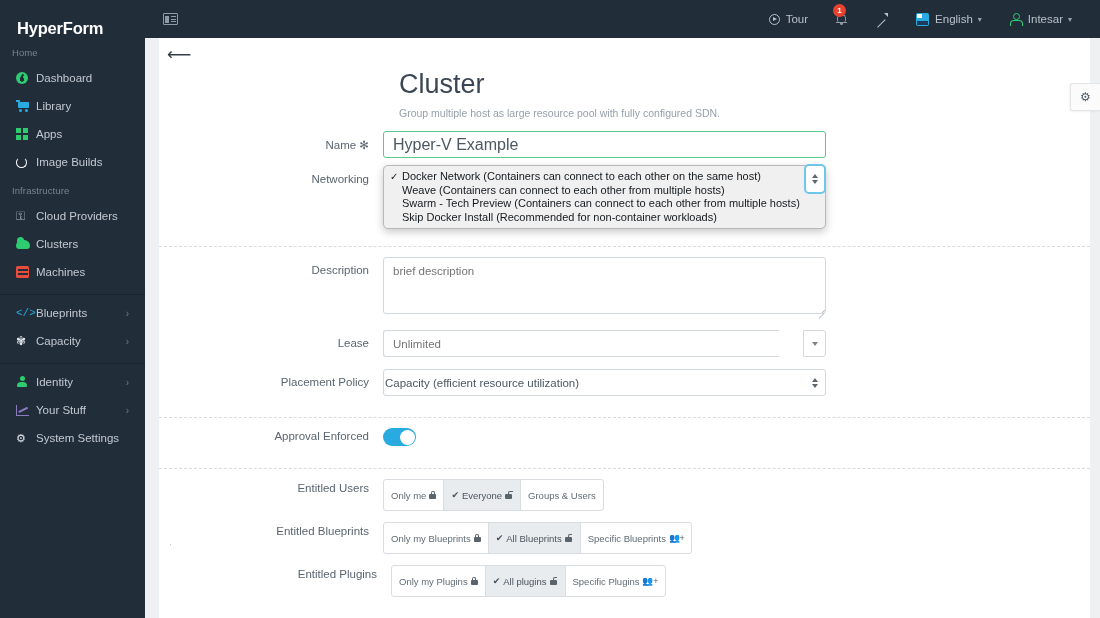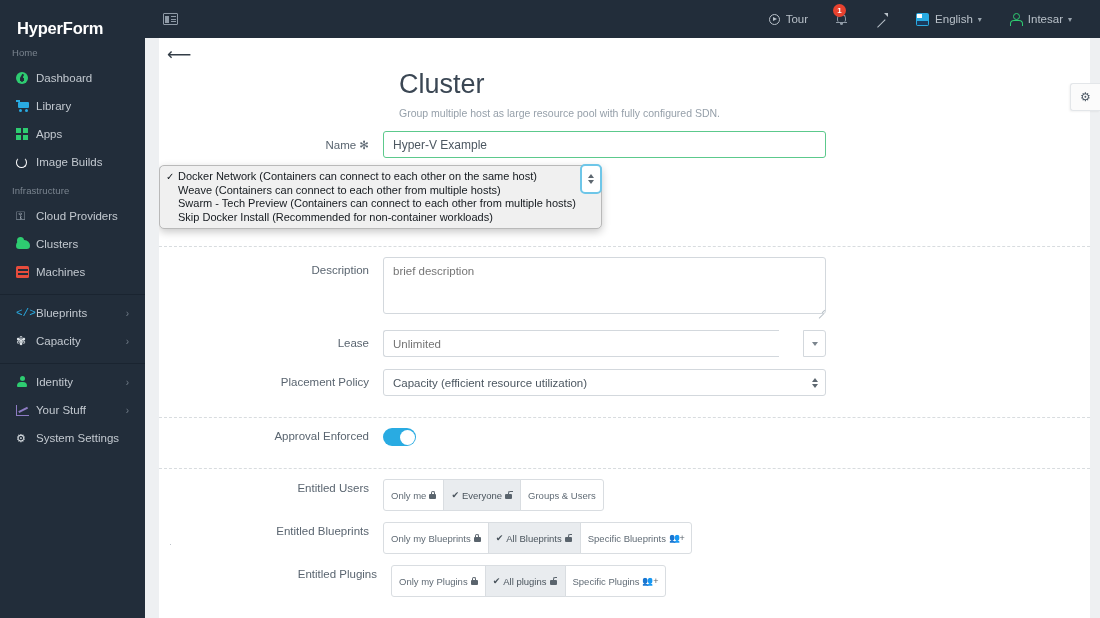--- a/index.html
+++ b/index.html
@@ -146,41 +146,41 @@
   .page-sub { font-size: 10.5px; color:#96a0aa; margin-top: 7px; }
 
   .form { margin-top: 10px; }
   .frow { display:flex; align-items:flex-start; margin-bottom: 8px; position:relative; }
   .flabel { width: 224px; flex:0 0 224px; text-align:right; padding-right: 14px;
     font-size: 11.5px; color:#5a6570; padding-top: 7px; }
   .fctrl { flex: 1 1 auto; max-width: 443px; position:relative; }
 
   .inp {
     width:100%; height:27px; border:1px solid #d3d8dd; border-radius:3px;
-    font-size:12px; color:#4c5761; padding: 10px 9px; background:#fff;
+    font-size:16px; color:#4c5761; padding: 10px 9px; background:#fff;
     font-family:"Liberation Sans", sans-serif; outline:none;
   }
   .inp.valid { border-color:#5cc98c; }
   .inp::placeholder { color:#9aa3ac; }
 
   .ta {
     width:100%; height:57px; border:1px solid #d3d8dd; border-radius:3px;
     font-size:11.5px; color:#9aa3ac; padding: 7px 9px; resize:none; background:#fff;
     font-family:"Liberation Sans", sans-serif; outline:none;
   }
   .ta-handle { position:absolute; right:2px; bottom:3px; width:7px; height:7px;
     pointer-events:none; }
   .ta-handle:before,.ta-handle:after{content:"";position:absolute;right:0;
     background:#b8c0c7;height:1px;transform-origin:right;}
   .ta-handle:before{bottom:1px;width:7px;transform:rotate(-45deg);}
   .ta-handle:after{bottom:4px;width:3.5px;transform:rotate(-45deg);}
 
   .sel-wrap { position:relative; }
   .sel-box { width:100%; height:27px; border:1px solid #d3d8dd; border-radius:3px;
-    font-size:11.5px; color:#4c5761; padding: 0 9px; display:flex; align-items:center;
+    font-size:11.5px; color:#4c5761; padding: 0 1px; display:flex; align-items:center;
     background:#fff; cursor:pointer; }
   .stepper { position:absolute; right:8px; top:50%; transform:translateY(-50%);
     display:flex; flex-direction:column; gap:2px; }
   .stepper i { display:block; width:0; height:0; border-left:3.5px solid transparent;
     border-right:3.5px solid transparent; }
   .stepper .up { border-bottom:4px solid #5d6770; }
   .stepper .dn { border-top:4px solid #5d6770; }
 
   .lease-wrap { display:flex;gap:24px; }
   .lease-inp { flex:1 1 auto; height:27px; border:1px solid #d3d8dd;
@@ -418,20 +418,21 @@
             <div class="flabel">
               <span>Name</span>
               <span>✻</span>
             </div>
             <div class="fctrl">
               <input class="inp valid" value="Hyper-V Example" style="">
             </div>
           </div>
 
           <div class="frow" style="margin-bottom:0;">
+            <div class="flabel">Networking</div>
             <div class="fctrl" style="height:58px;">
               <div class="sel-wrap">
                 <div class="sel-box">
                   <span>Docker Network (Containers can connect to each other on the same host)</span>
                 </div>
               </div>
 
               <div class="hidden-btn">
                 <span>n</span>
               </div>

